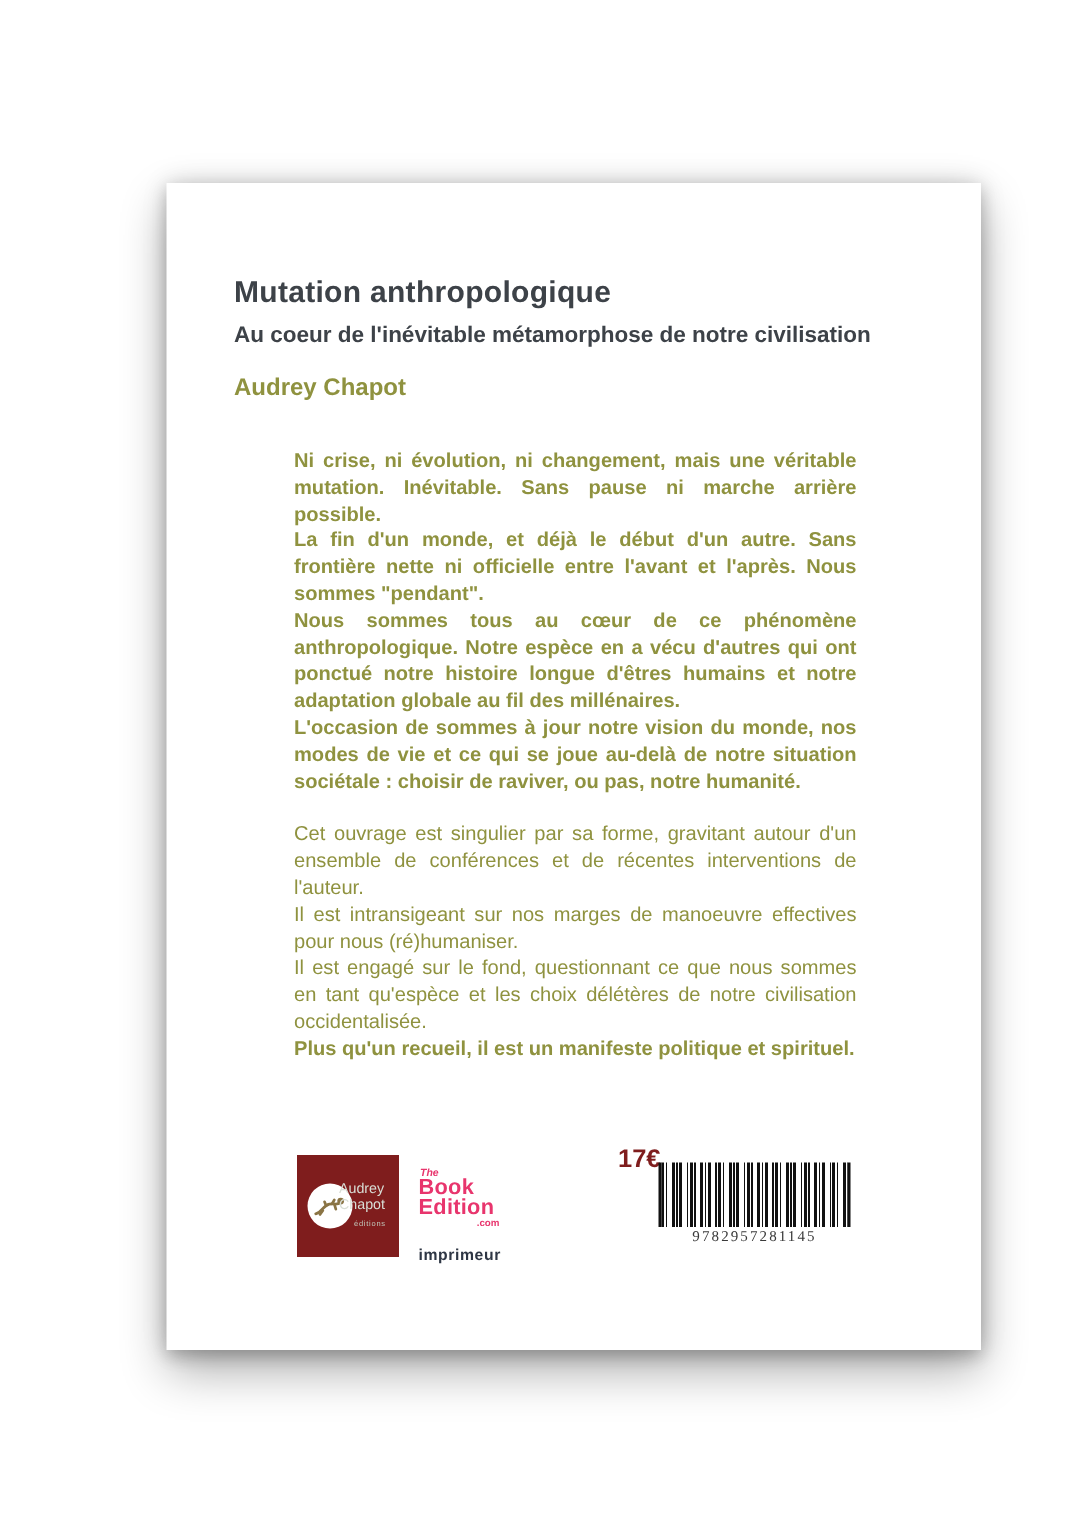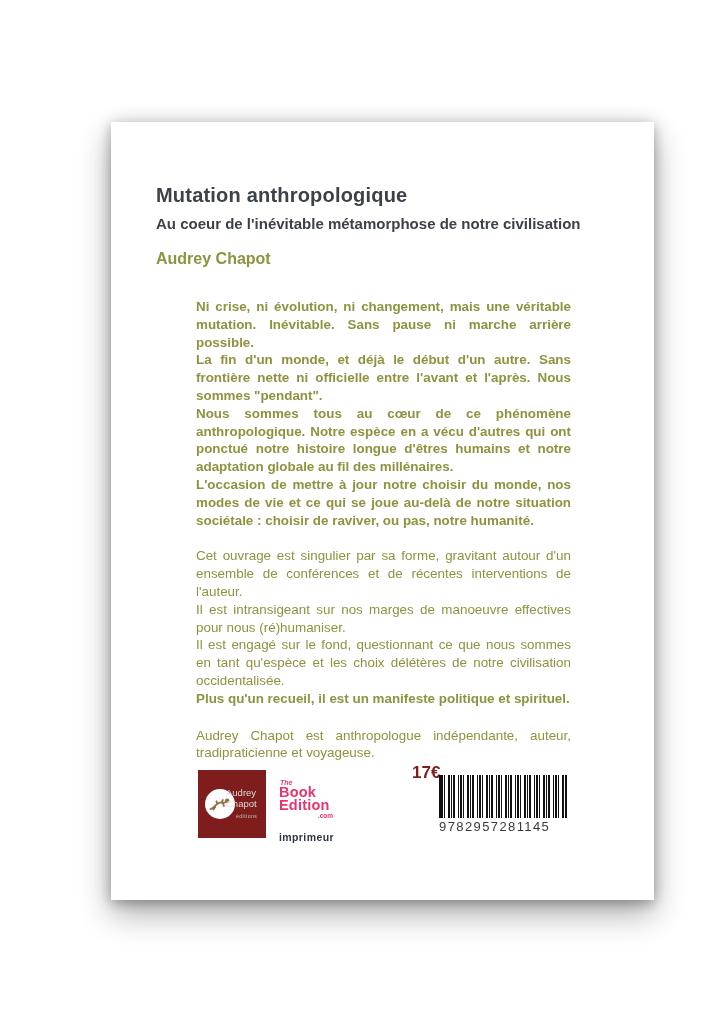--- a/index.html
+++ b/index.html
@@ -131,50 +131,48 @@
         #111 3px 4px, #fff 4px 7px,
         #111 7px 9px, #fff 9px 10px,
         #111 10px 11px, #fff 11px 12px,
         #111 12px 14px, #fff 14px 17px,
         #111 17px 18px, #fff 18px 19px);
     border-left: 2px solid #111;
     border-right: 2px solid #111;
   }
   .code {
     margin-top: 1px;
-    font-family: Liberation Sans, sans-serif;
-    font-size: 13px; letter-spacing: 1.4px;
+    text-align: center;
+    font-family: Liberation Serif, serif;
+    font-size: 10px; letter-spacing: 1.4px;
     color: #3a3a3a;
   }
 </style>
 </head>
 <body>
 
 <div class="stage">
   <div class="page">
 
     <h1 class="title">Mutation anthropologique</h1>
     <h2 class="subtitle">Au coeur de l'inévitable métamorphose de notre civilisation</h2>
     <div class="author">Audrey Chapot</div>
 
     <div class="body-text">
       <div class="manifesto">
         <p>Ni crise, ni évolution, ni changement, mais une véritable mutation. Inévitable. Sans pause ni marche arrière possible.</p>
         <p>La fin d'un monde, et déjà le début d'un autre. Sans frontière nette ni officielle entre l'avant et l'après. Nous sommes "pendant".</p>
         <p>Nous sommes tous au cœur de ce phénomène anthropologique. Notre espèce en a vécu d'autres qui ont ponctué notre histoire longue d'êtres humains et notre adaptation globale au fil des millénaires.</p>
-        <p>L'occasion de mettre à jour notre choisir du monde, nos modes de vie et ce qui se joue au-delà de notre situation sociétale : choisir de raviver, ou pas, notre humanité.</p>
+        <p>L'occasion de sommes à jour notre vision du monde, nos modes de vie et ce qui se joue au-delà de notre situation sociétale : choisir de raviver, ou pas, notre humanité.</p>
       </div>
       <div class="description">
         <p>Cet ouvrage est singulier par sa forme, gravitant autour d'un ensemble de conférences et de récentes interventions de l'auteur.</p>
         <p>Il est intransigeant sur nos marges de manoeuvre effectives pour nous (ré)humaniser.</p>
         <p>Il est engagé sur le fond, questionnant ce que nous sommes en tant qu'espèce et les choix délétères de notre civilisation occidentalisée.</p>
         <p class="closing">Plus qu'un recueil, il est un manifeste politique et spirituel.</p>
-      </div>
-      <div class="bio">
-        <p>Audrey Chapot est anthropologue indépendante, auteur, tradipraticienne et voyageuse.</p>
       </div>
     </div>
 
     <div class="ac-logo">
       <div class="ac-circle">
         <svg viewBox="0 0 30 30" width="26" height="26" aria-hidden="true">
           <g fill="none" stroke="#8a7444" stroke-width="2.1" stroke-linecap="round">
             <path d="M4 21 C 9 20, 9.5 14.5, 14.5 13.5 C 18.5 12.8, 20 14.5, 23 12.5"></path>
             <path d="M9.5 18.5 l-2.2 3"></path>
             <path d="M12 14.8 l-1.2 -3"></path>

